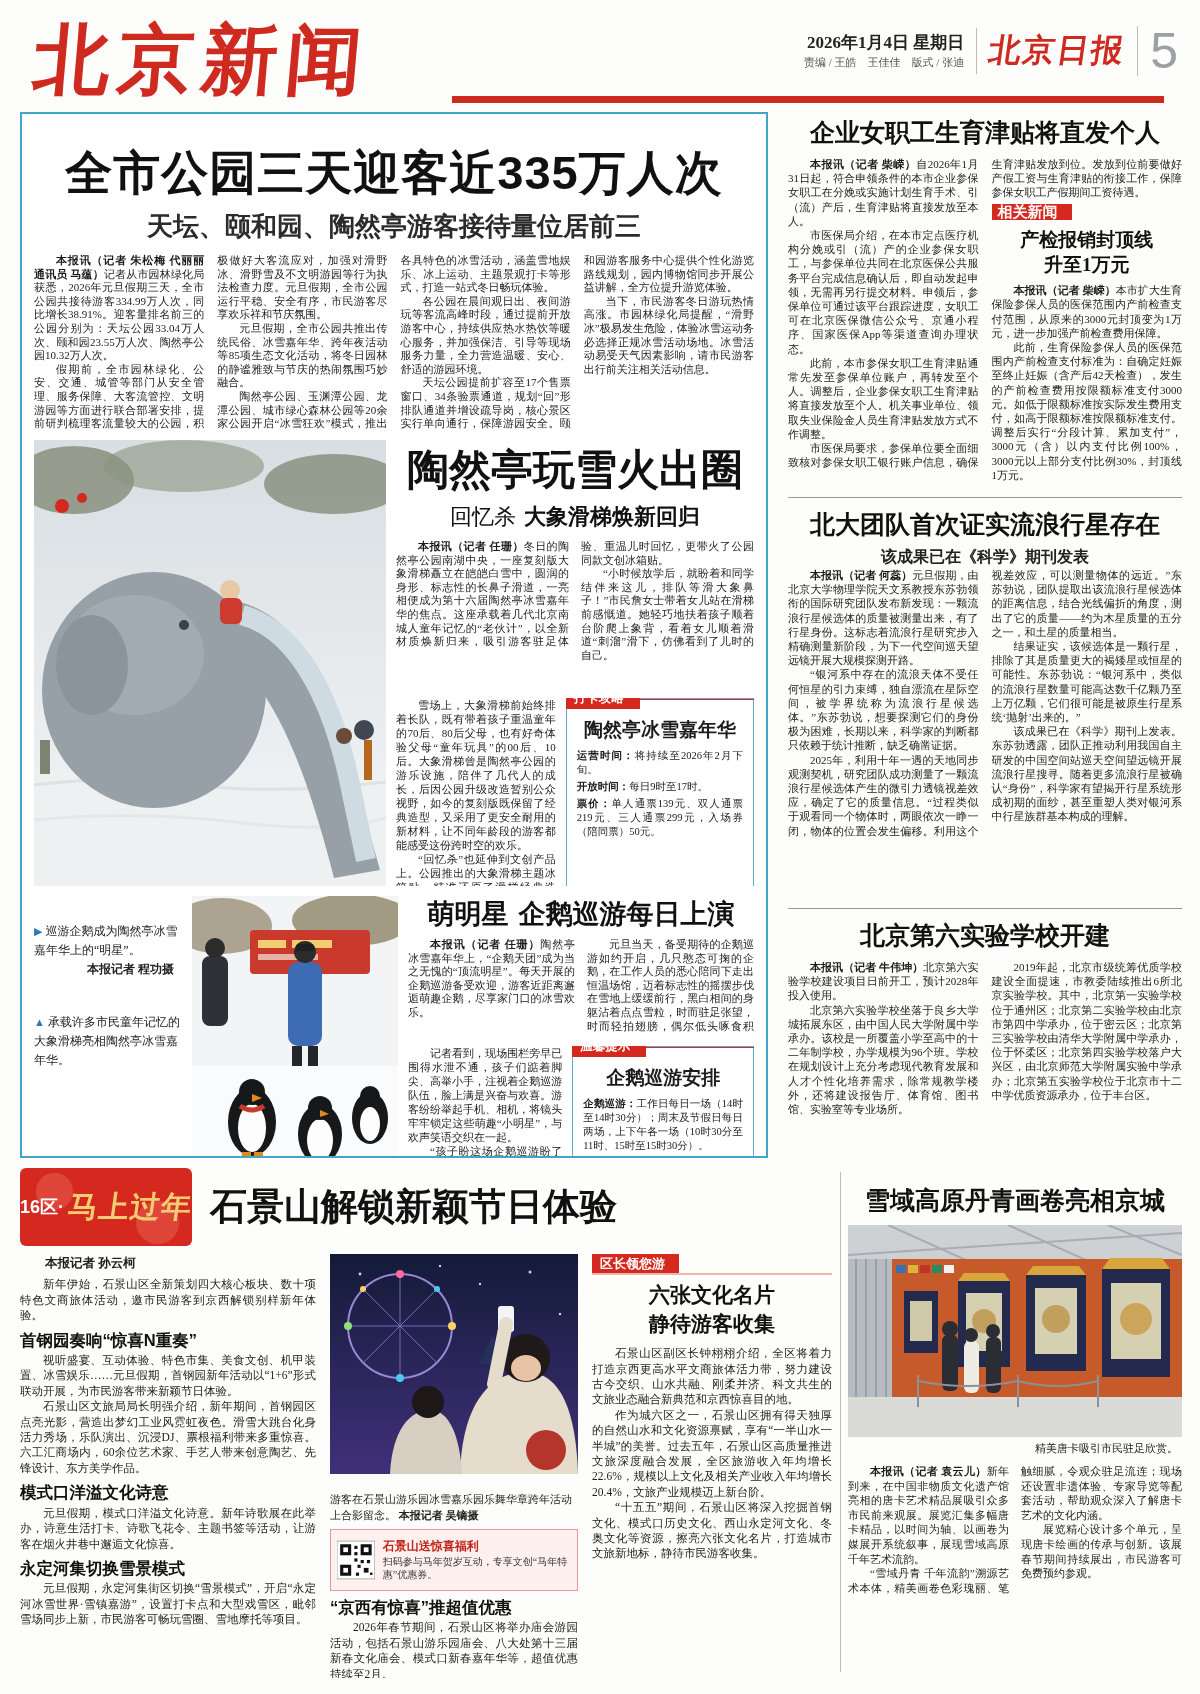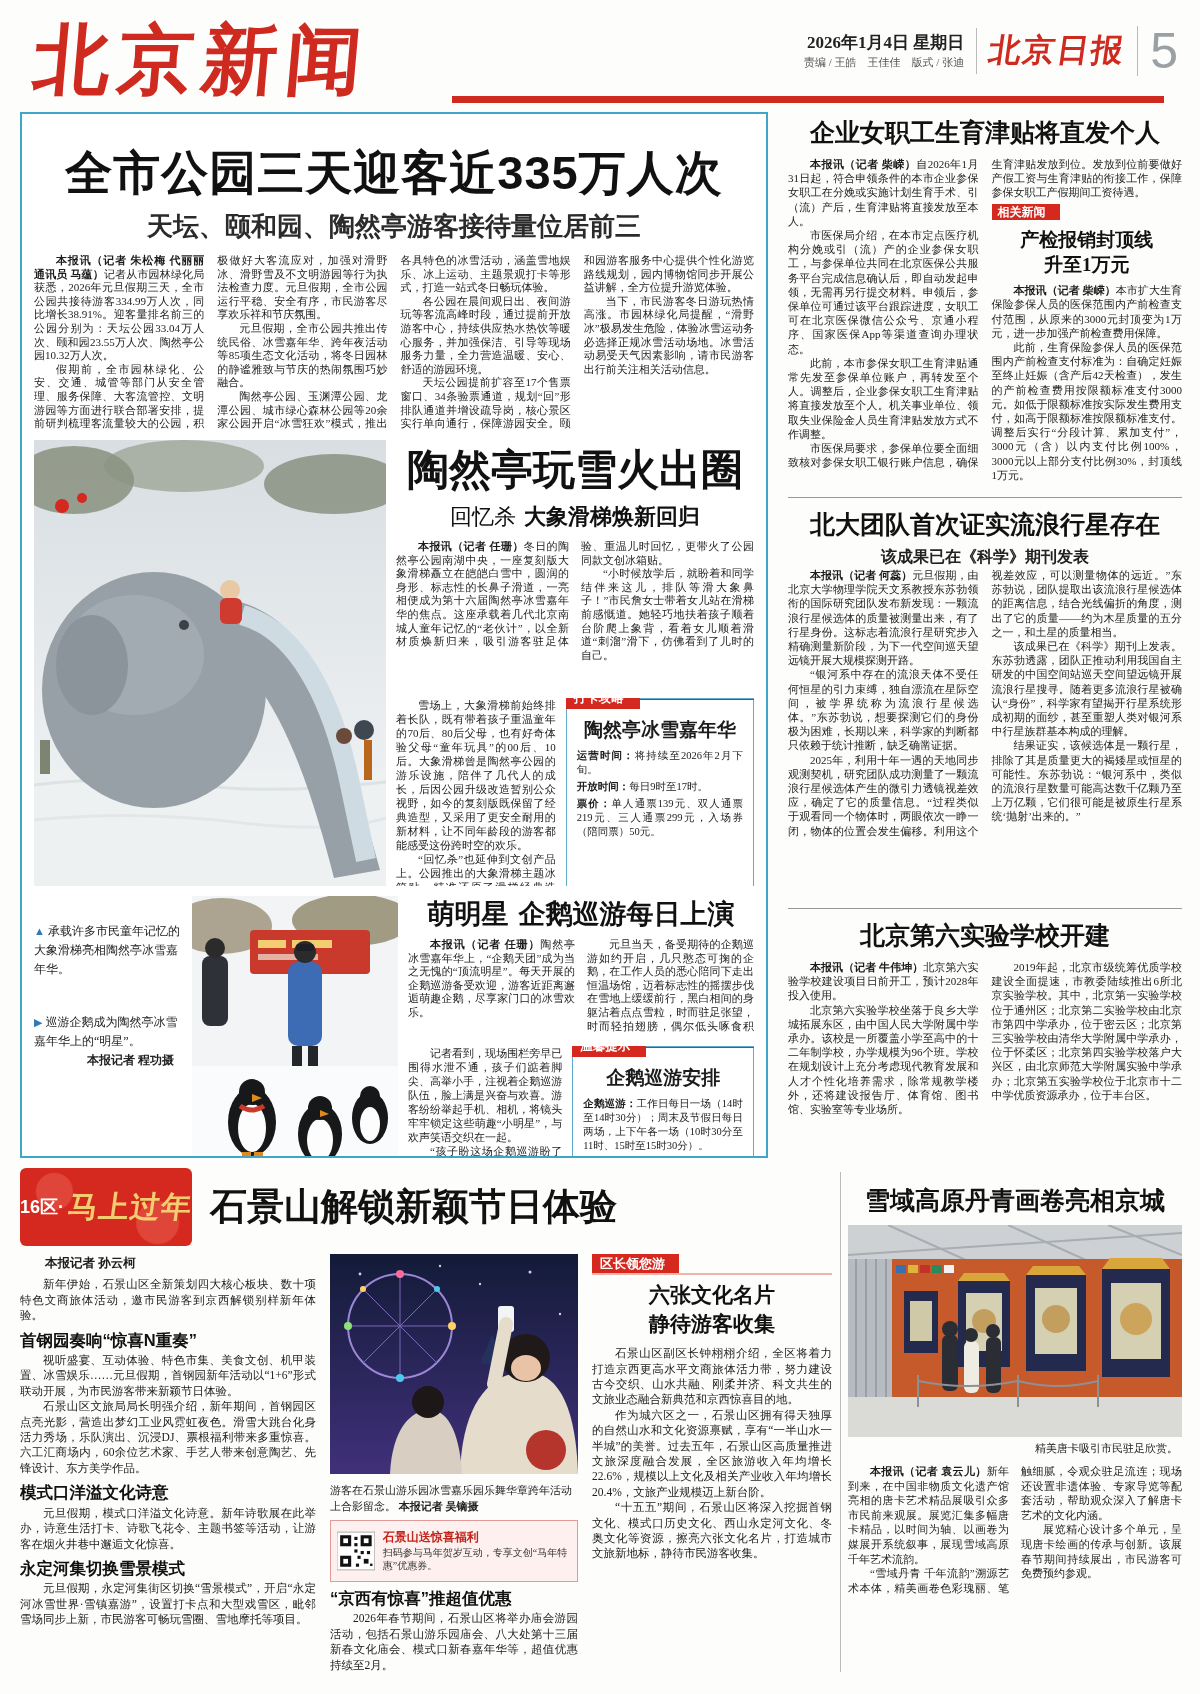--- a/index.html
+++ b/index.html
@@ -50,40 +50,40 @@
   .pg-h{font-size:27px;font-weight:900;text-align:center;margin:0 0 6px;color:#111;}
   .pg-h .lite{font-weight:600;margin-right:10px;}
   .pg-cols{column-count:2;column-gap:12px;font-size:11px;line-height:13.6px;height:108px;overflow:hidden;}
   .pg-row{display:flex;gap:10px;margin-top:0;height:140px;overflow:hidden;}
   
   .right-col{position:absolute;left:788px;top:112px;width:394px;height:1046px;overflow:hidden;}
   .rc-h{font-size:25px;font-weight:900;text-align:center;margin:4px 0 8px;color:#111;}
   .rc-sub{font-size:16px;font-weight:bold;text-align:center;margin:-2px 0 0;color:#222;}
   .rc-cols{column-count:2;column-gap:13px;font-size:11px;line-height:14.2px;text-align:justify;}
   .divider{border:none;border-top:1px solid #999;margin:10px 0;}
-  .rel-label{display:inline-block;background:#d5281e;color:#fff;font-size:12px;font-weight:bold;
+  .rel-label{display:inline-block;background:#d5281e;color:#fff;font-size:15px;font-weight:bold;
              padding:1px 14px 1px 6px;margin:4px 0;font-family:"Liberation Sans",sans-serif;}
   .rel-title{font-size:19px;font-weight:bold;text-align:center;line-height:1.3;margin:4px 0 6px;color:#111;}
   
   .bottom-left{position:absolute;left:20px;top:1168px;width:814px;height:510px;overflow:hidden;}
   .bl-head{display:flex;align-items:center;gap:18px;margin-bottom:8px;}
   .badge{width:172px;height:78px;background:radial-gradient(circle at 20% 30%, #e0453a 0 12%, transparent 13%),
          radial-gradient(circle at 80% 70%, #e0453a 0 14%, transparent 15%),#d5281e;
          border-radius:6px;display:flex;align-items:center;justify-content:center;gap:4px;flex:none;}
   .badge .d{color:#fff;font-weight:bold;font-size:18px;}
   .badge .s{color:#f3cd71;font-weight:900;font-size:30px;transform:skewX(-8deg);letter-spacing:1px;
             font-family:"DejaVu Serif",serif;}
   .bl-h1{font-size:37px;font-weight:900;color:#111;}
   .bl-cols{display:flex;gap:14px;}
   .blc1{width:296px;font-size:11.5px;line-height:15.4px;}
   .blc2{width:248px;font-size:11.5px;line-height:15.4px;}
   .blc3{width:240px;font-size:11.5px;line-height:15.4px;}
   .byline{font-weight:bold;font-size:12.5px;margin:2px 0 6px;text-indent:2em;}
   .sec-h{font-size:16.5px;font-weight:bold;margin:9px 0 5px;color:#111;}
-  .caption{font-size:11px;line-height:16px;color:#222;margin:8px 0 6px;}
+  .caption{font-size:11px;line-height:16px;color:#222;margin:17px 0 6px;}
   .caption b{font-weight:bold;}
   .qr-box{border:1px solid #e09a9a;background:#fdf0ef;padding:6px;display:flex;gap:8px;align-items:center;margin:6px 0;}
   .qr-txt{font-size:10px;line-height:13px;color:#333;}
   .qr-title{color:#c22318;font-weight:bold;font-size:12px;margin-bottom:2px;}
   .mayor-label{display:inline-block;background:#d5281e;color:#fff;font-size:13px;font-weight:bold;
                padding:2px 14px 2px 8px;font-family:"Liberation Sans",sans-serif;}
   .mayor-label-wrap{border-bottom:2px solid #eeb5ad;margin-bottom:6px;}
   .mayor-title{font-size:21px;font-weight:900;text-align:center;line-height:1.35;margin:4px 0 8px;color:#111;}
   
   .bottom-right{position:absolute;left:848px;top:1168px;width:334px;height:510px;overflow:hidden;}
@@ -176,24 +176,24 @@
             <p class="tipline"><b>运营时间：</b><span>将持续至2026年2月下旬。</span></p>
             <p class="tipline"><b>开放时间：</b><span>每日9时至17时。</span></p>
             <p class="tipline"><b>票价：</b><span>单人通票139元、双人通票219元、三人通票299元，入场券（陪同票）50元。</span></p>
           </div>
         </div>
       </div>
     </div>
 
     <div class="row-b">
       <div class="cap-col">
-        <div class="cap-item"><span class="tri">▲</span> <span>承载许多市民童年记忆的大象滑梯亮相陶然亭冰雪嘉年华。</span></div>
         <div class="cap-item"><span class="tri">▶</span> <span>巡游企鹅成为陶然亭冰雪嘉年华上的“明星”。</span>
           <div class="photog">本报记者 程功摄</div>
         </div>
+        <div class="cap-item"><span class="tri">▲</span> <span>承载许多市民童年记忆的大象滑梯亮相陶然亭冰雪嘉年华。</span></div>
       </div>
 
       <div class="photo-frame" style="width:206px;height:288px;">
         <svg width="206" height="288" viewBox="0 0 206 288">
           <rect width="206" height="288" fill="#f2f4f5"></rect>
           <ellipse cx="30" cy="30" rx="50" ry="28" fill="#9a9077" opacity=".8"></ellipse>
           <ellipse cx="160" cy="24" rx="60" ry="26" fill="#8d8468" opacity=".8"></ellipse>
           <rect x="58" y="34" width="120" height="44" rx="4" fill="#c9392c"></rect>
           <rect x="66" y="44" width="28" height="8" fill="#f3cd71"></rect>
             <rect x="100" y="44" width="40" height="8" fill="#f3cd71"></rect>
@@ -269,22 +269,22 @@
       </div>
     </div>
     <hr class="divider">
 
     <div class="rc-h hei">北大团队首次证实流浪行星存在</div>
     <div class="rc-sub hei">该成果已在《科学》期刊发表</div>
     <div class="rc-cols" style="height:330px;overflow:hidden;">
       <p class="para"><b>本报讯（记者 何蕊）</b><span>元旦假期，由北京大学物理学院天文系教授东苏勃领衔的国际研究团队发布新发现：一颗流浪行星候选体的质量被测量出来，有了行星身份。这标志着流浪行星研究步入精确测量新阶段，为下一代空间巡天望远镜开展大规模探测开路。</span></p>
       <p class="para">“银河系中存在的流浪天体不受任何恒星的引力束缚，独自漂流在星际空间，被学界统称为流浪行星候选体。”东苏勃说，想要探测它们的身份极为困难，长期以来，科学家的判断都只依赖于统计推断，缺乏确凿证据。</p>
       <p class="para">2025年，利用十年一遇的天地同步观测契机，研究团队成功测量了一颗流浪行星候选体产生的微引力透镜视差效应，确定了它的质量信息。“过程类似于观看同一个物体时，两眼依次一睁一闭，物体的位置会发生偏移。利用这个视差效应，可以测量物体的远近。”东苏勃说，团队提取出该流浪行星候选体的距离信息，结合光线偏折的角度，测出了它的质量——约为木星质量的五分之一，和土星的质量相当。</p>
+      <p class="para">结果证实，该候选体是一颗行星，排除了其是质量更大的褐矮星或恒星的可能性。东苏勃说：“银河系中，类似的流浪行星数量可能高达数千亿颗乃至上万亿颗，它们很可能是被原生行星系统‘抛射’出来的。”</p>
       <p class="para">该成果已在《科学》期刊上发表。东苏勃透露，团队正推动利用我国自主研发的中国空间站巡天空间望远镜开展流浪行星搜寻。随着更多流浪行星被确认“身份”，科学家有望揭开行星系统形成初期的面纱，甚至重塑人类对银河系中行星族群基本构成的理解。</p>
-      <p class="para">结果证实，该候选体是一颗行星，排除了其是质量更大的褐矮星或恒星的可能性。东苏勃说：“银河系中，类似的流浪行星数量可能高达数千亿颗乃至上万亿颗，它们很可能是被原生行星系统‘抛射’出来的。”</p>
     </div>
     <hr class="divider">
 
     <div class="rc-h hei">北京第六实验学校开建</div>
     <div class="rc-cols" style="height:200px;overflow:hidden;">
       <p class="para"><b>本报讯（记者 牛伟坤）</b><span>北京第六实验学校建设项目日前开工，预计2028年投入使用。</span></p>
       <p class="para">北京第六实验学校坐落于良乡大学城拓展东区，由中国人民大学附属中学承办。该校是一所覆盖小学至高中的十二年制学校，办学规模为96个班。学校在规划设计上充分考虑现代教育发展和人才个性化培养需求，除常规教学楼外，还将建设报告厅、体育馆、图书馆、实验室等专业场所。</p>
       <p class="para">2019年起，北京市级统筹优质学校建设全面提速，市教委陆续推出6所北京实验学校。其中，北京第一实验学校位于通州区；北京第二实验学校由北京市第四中学承办，位于密云区；北京第三实验学校由清华大学附属中学承办，位于怀柔区；北京第四实验学校落户大兴区，由北京师范大学附属实验中学承办；北京第五实验学校位于北京市十二中学优质资源承办，位于丰台区。</p>
     </div>
   </div>

